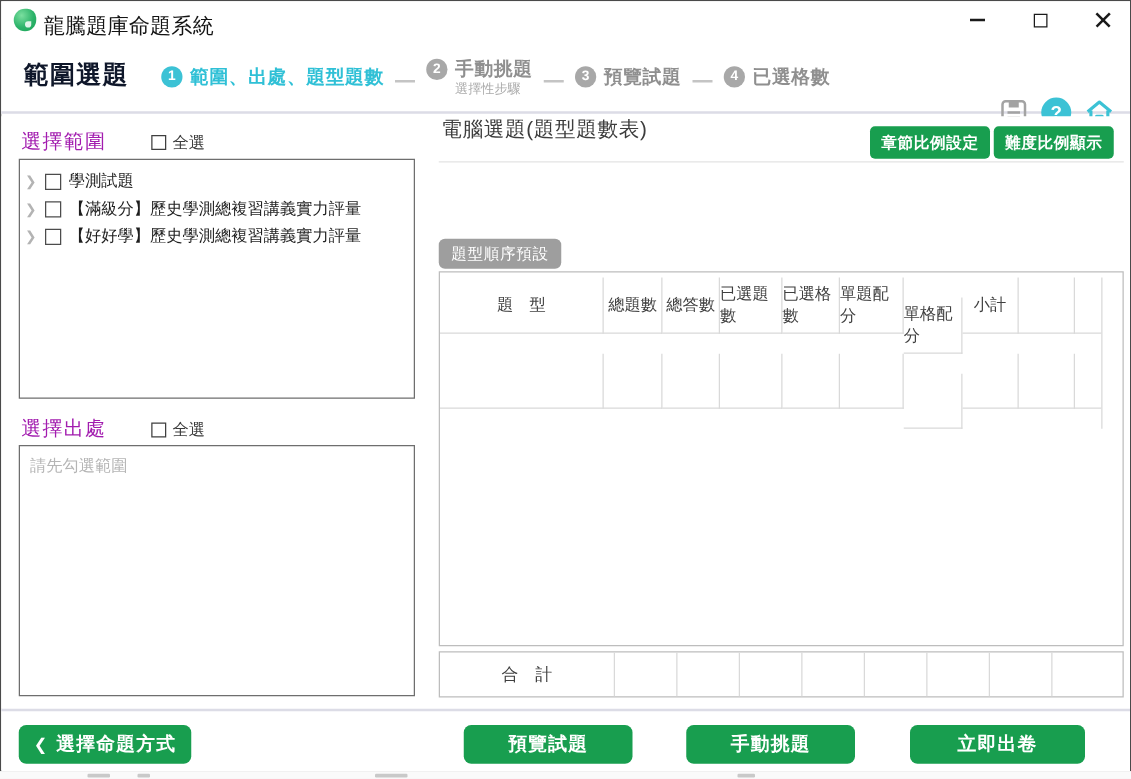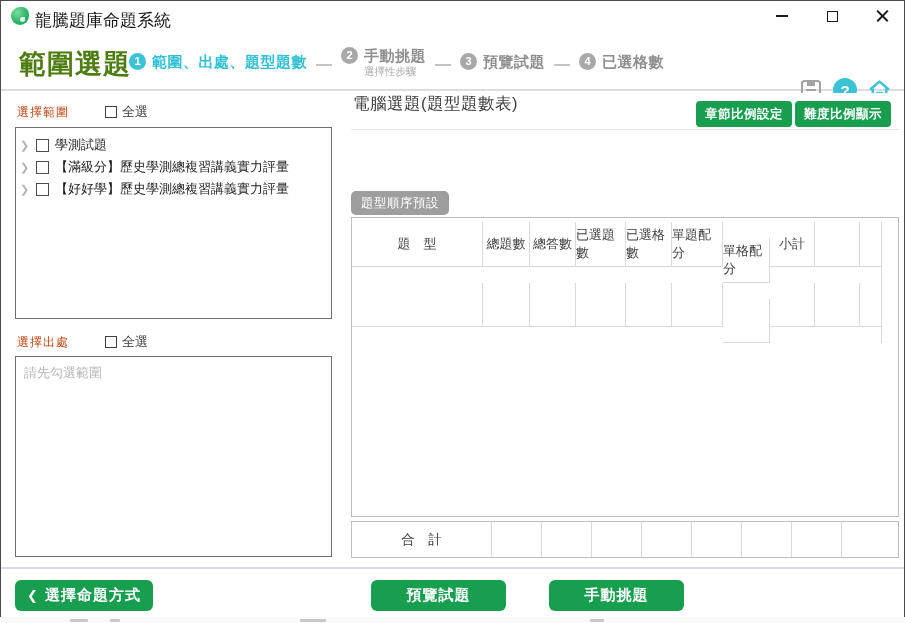--- a/index.html
+++ b/index.html
@@ -22,41 +22,41 @@
   .wc-max-glyph { width:11px; height:11px; border:1.5px solid #1a1a1a; }
   .wc-close-glyph { position:relative; width:13px; height:13px; }
   .wc-close-glyph::before,.wc-close-glyph::after { content:""; position:absolute; left:-1px; top:5.5px;
     width:15px; height:1.8px; background:#1a1a1a; }
   .wc-close-glyph::before { transform:rotate(45deg); }
   .wc-close-glyph::after { transform:rotate(-45deg); }
 
   
   .header { position:absolute; left:0; top:30px; width:100%; height:60px; background:#fff;
     border-bottom:2px solid #dcdce6; }
-  .page-title { position:absolute; left:18px; top:15px; font-size:27px; font-weight:600; color:#4d7c0f; letter-spacing:1px; }
+  .page-title { position:absolute; left:18px; top:15px; font-size:20px; font-weight:600; color:#0f172a; letter-spacing:1px; }
   .steps { position:absolute; left:128px; top:12px; height:36px; display:flex; align-items:center; gap:9px; }
   .step { display:flex; align-items:flex-start; gap:6px; }
   .step-circle { width:17px; height:17px; border-radius:50%; background:#a8a8a8; color:#fff;
     font-size:11px; font-weight:bold; display:flex; align-items:center; justify-content:center; margin-top:1px; }
   .step.active .step-circle { background:#3cc2d5; }
   .step-label { font-size:15px; color:#8f8f8f; font-weight:600; line-height:19px; letter-spacing:.5px; }
   .step.active .step-label { color:#2fc0d6; }
   .step-sublabel { font-size:10.5px; color:#ababab; font-weight:normal; line-height:12px; }
   .step-sep { width:16px; height:2px; background:#c4c4c4; margin-top:8px; }
 
   .header-icons { position:absolute; right:12px; top:46px; display:flex; gap:8px; align-items:center; }
   .hicon { width:26px; height:26px; display:flex; align-items:center; justify-content:center; cursor:pointer; }
   .help-circle { width:24px; height:24px; border-radius:50%; background:#3cc2d5; color:#fff;
     font-size:15px; font-weight:bold; display:flex; align-items:center; justify-content:center; }
 
   
   .main { position:absolute; left:0; top:92px; width:100%; height:474px; background:#fff; }
 
   .section-head { position:absolute; display:flex; align-items:center; }
-  .sec-title { font-size:12px; color:#c2410c; letter-spacing:1px;font-family:Liberation Serif, serif; }
+  .sec-title { font-size:16px; color:#a21caf; letter-spacing:1px;font-family:Liberation Serif, serif; }
   .selall { display:flex; align-items:center; gap:5px; margin-left:36px; cursor:pointer; }
   .cb { width:12px; height:12px; border:1.6px solid #3f3f3f; background:#fff; }
   .selall-label { font-size:13px; color:#3d3d3d; }
 
   .range-head { left:16px; top:10px; }
   .range-box { position:absolute; left:14px; top:34px; width:317px; height:192px;
     border:1px solid #6e6e6e; background:#fff; padding:6px 4px; }
   .tree-row { display:flex; align-items:center; gap:6px; height:22px; cursor:default; }
   .tree-chevron { color:#b3b3b3; font-size:11px; width:10px; cursor:pointer; }
   .tree-cb { width:13px; height:13px; border:1.6px solid #4c4c4c; background:#fff; cursor:pointer; flex:none; }
@@ -274,20 +274,21 @@
     </div>
   </div>
 
   <div class="footer">
     <button class="btn-green-lg btn-back">
       <span class="back-arrow">❮</span>
       <span>選擇命題方式</span>
     </button>
     <button class="btn-green-lg btn-preview">預覽試題</button>
     <button class="btn-green-lg btn-manual">手動挑題</button>
+    <button class="btn-green-lg btn-generate">立即出卷</button>
   </div>
 
 </div>
 
 <div class="desktop-strip">
   <div class="smudge s1"></div>
   <div class="smudge s2"></div>
   <div class="smudge s3"></div>
   <div class="smudge s4"></div>
 </div>

